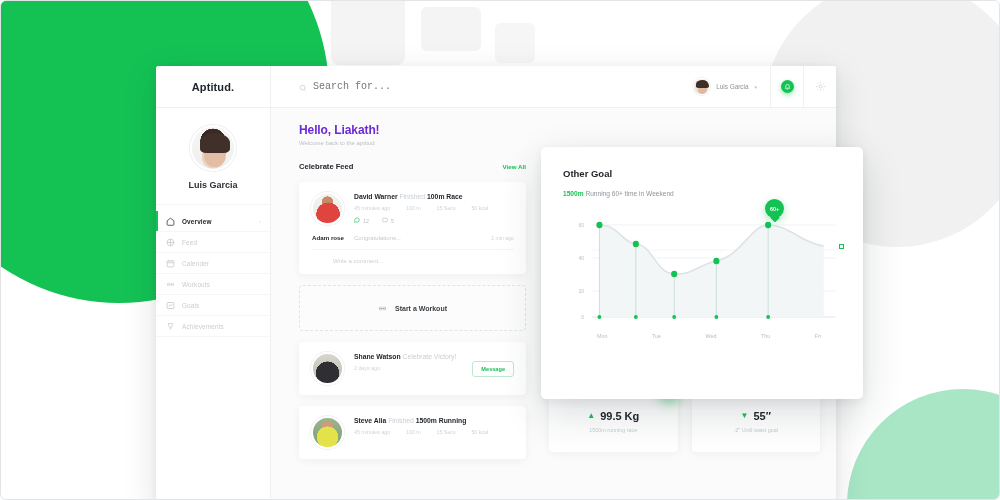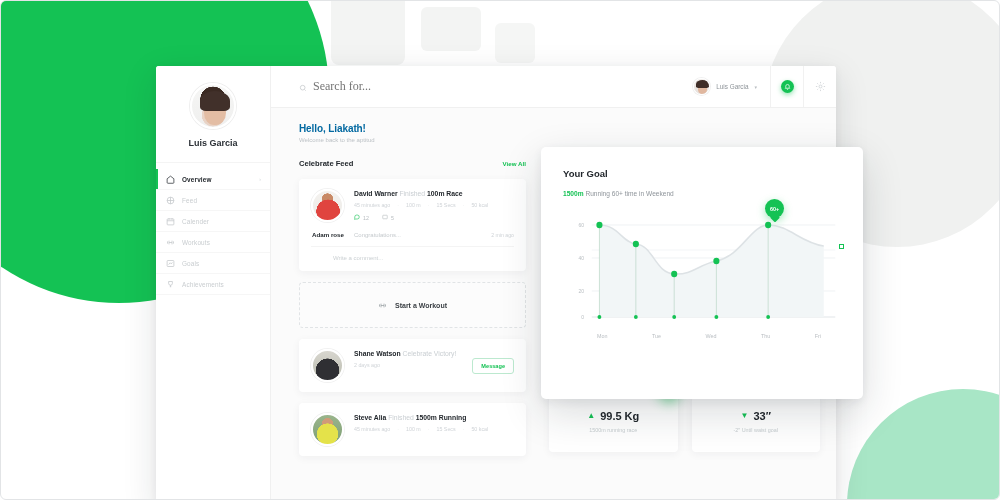--- a/index.html
+++ b/index.html
@@ -173,22 +173,22 @@
     align-items: center;
     padding: 0 0 0 28px;
   }
   .search {
     display:flex; align-items:center; gap:6px;
     flex:1;
   }
   .search svg { width:8px; height:8px; color:#c6cacd; }
   .search-input {
     border:none; outline:none; background:transparent;
-    font-family:Liberation Serif, serif;
-    font-size:12px; color:#9aa0a5; width:120px;
+    font-family:Liberation Mono, monospace;
+    font-size:10px; color:#9aa0a5; width:120px;
   }
   .topbar-right { display:flex; align-items:center; height:100%; }
   .user-chip {
     display:flex; align-items:center; gap:6px;
     padding: 0 13px 0 0;
     cursor:pointer;
   }
   .avatar-sm {
     width:17px; height:17px; border-radius:50%;
     background: linear-gradient(#f0ece9,#e6e0dc);
@@ -228,23 +228,23 @@
     min-height: 0;
     background: #fbfbfb;
   }
   .col-left {
     width: 272px;
     flex: 0 0 272px;
     padding: 15px 17px 0 28px;
     min-height: 0;
   }
   .greet-title {
-    font-size: 10px;
+    font-size: 12px;
     font-weight: 700;
-    color: #0369a1;
+    color: #6d28d9;
     letter-spacing: -.1px;
   }
   .greet-sub {
     margin-top: 3px;
     font-size: 6px;
     color: #bdc2c6;
   }
   .sec-head {
     margin-top: 16px;
     display:flex; align-items:center; justify-content:space-between;
@@ -407,20 +407,23 @@
   <div class="blob-green-tl"></div>
   <div class="blob-gray-mid"></div>
   <div class="blob-gray-mid2"></div>
   <div class="blob-gray-mid3"></div>
   <div class="blob-gray-tr"></div>
   <div class="blob-mint-br"></div>
 
   <div class="app">
 
     <aside class="sidebar">
+      <div class="brand">
+        <span>Aptitud.</span>
+      </div>
 
       <div class="profile">
         <div class="avatar-lg"></div>
         <div class="profile-name">Luis Garcia</div>
       </div>
 
       <nav class="nav">
         <div class="nav-item active">
           <span class="nav-ico">
             <svg viewBox="0 0 24 24" fill="none" stroke="currentColor" stroke-width="2">
@@ -629,34 +632,34 @@
             <div class="prog-card">
               <div class="prog-val">
                 <span class="arr">▲</span>
                 <span class="prog-num">99.5 Kg</span>
               </div>
               <div class="prog-cap">1500m running race</div>
             </div>
             <div class="prog-card">
               <div class="prog-val">
                 <span class="arr">▼</span>
-                <span class="prog-num">33″</span>
+                <span class="prog-num">55″</span>
               </div>
               <div class="prog-cap">-2″ Until waist goal</div>
             </div>
           </div>
         </section>
       </div>
     </div>
 
     <div class="fab">+</div>
   </div>
 
   <div class="goal-card">
-    <div class="goal-title">Your Goal</div>
+    <div class="goal-title">Other Goal</div>
     <div class="goal-sub">
       <b>1500m</b><span> Running 60+ time in Weekend</span>
     </div>
 
     <div class="chart-wrap">
       <svg class="chart-svg" viewBox="0 0 290 115" preserveAspectRatio="none">
 
         <line x1="30" y1="12" x2="284" y2="12" stroke="#e8ecef" stroke-width="0.7"></line>
         <line x1="30" y1="37" x2="284" y2="37" stroke="#eef1f3" stroke-width="0.7"></line>
         <line x1="30" y1="45" x2="284" y2="45" stroke="#e8ecef" stroke-width="0.7"></line>

